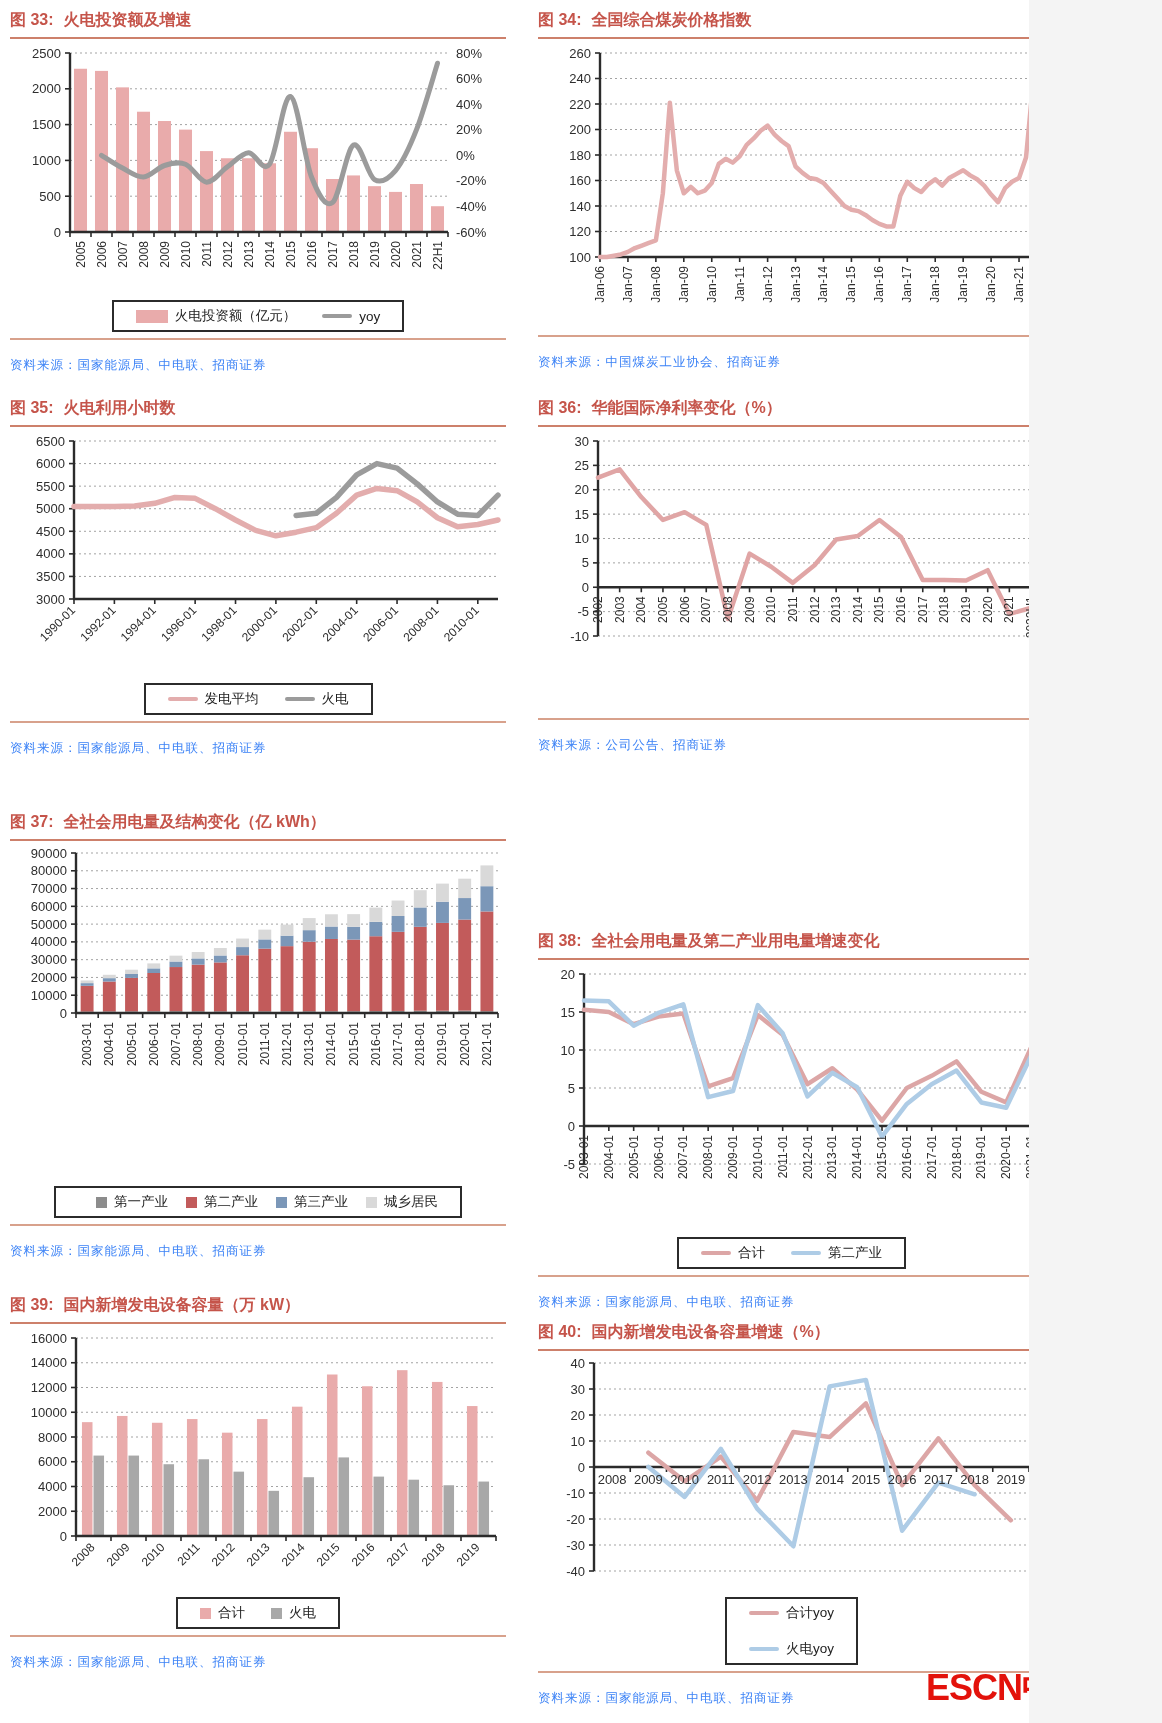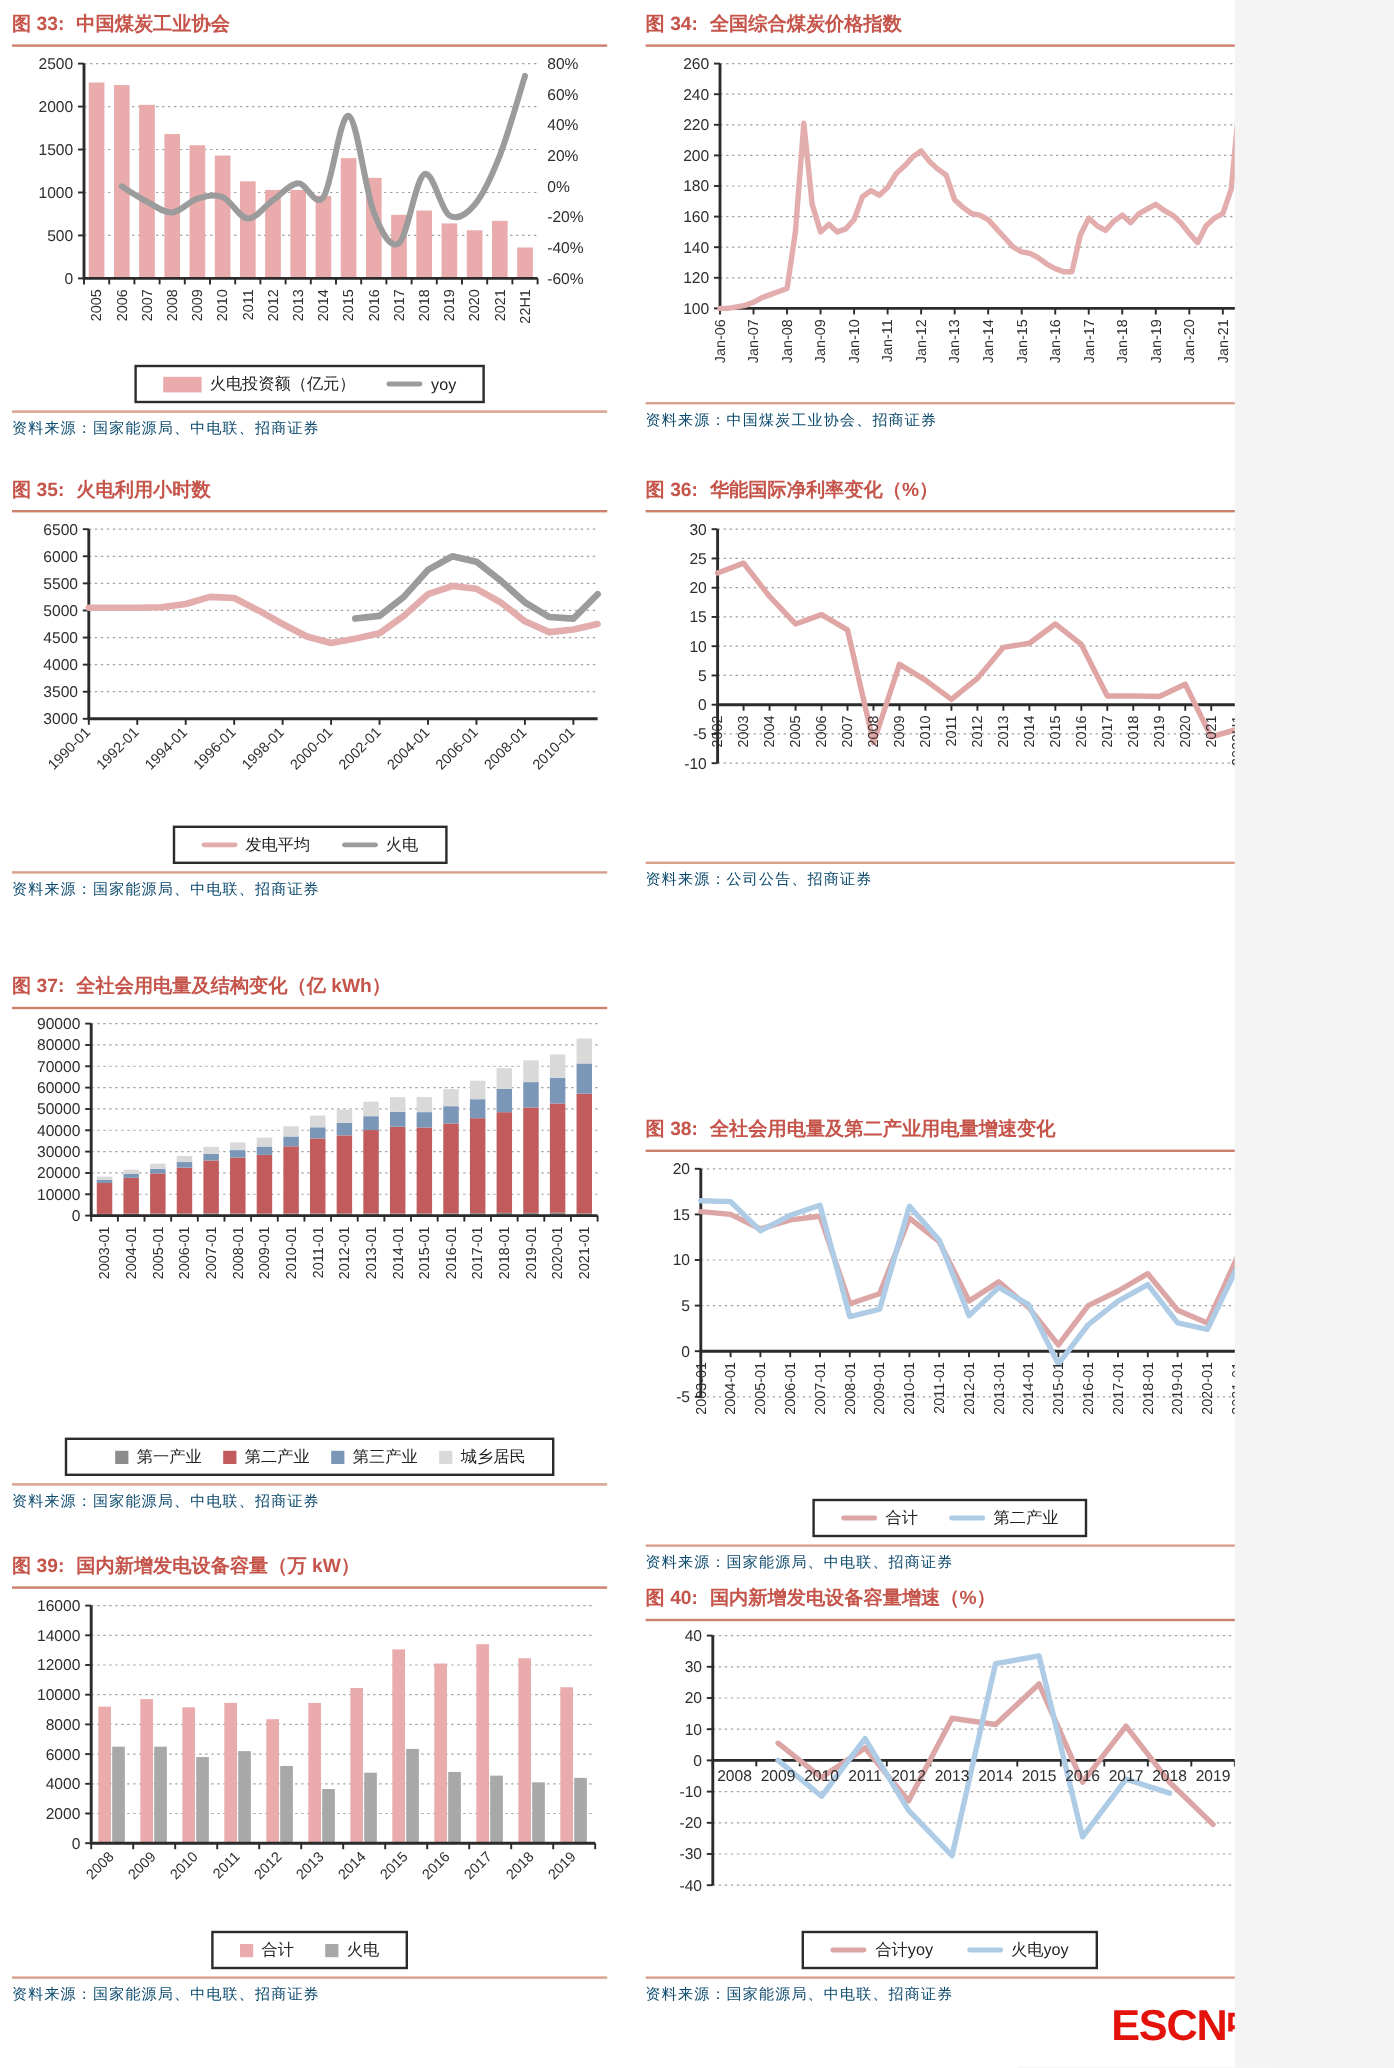--- a/index.html
+++ b/index.html
@@ -16,32 +16,32 @@
   .axis{stroke:#2b2b2b;stroke-width:2.4;}
   .tick{stroke:#2b2b2b;stroke-width:1.6;}
   .legend-row{margin-top:auto;margin-bottom:6px;display:flex;justify-content:center;text-align:center;}
   .legend-row:empty{display:none;}
   .legend-box{display:inline-flex;align-items:center;gap:26px;border:2px solid #2b2b2b;padding:5px 22px;background:#fff;}
   .leg-item{display:flex;align-items:center;gap:7px;font-size:13.5px;color:#222;}
   .sw-line{width:30px;height:4px;border-radius:2px;display:inline-block;}
   .sw-bar{width:32px;height:13px;display:inline-block;}
   .sw-sq{width:11px;height:11px;display:inline-block;}
   .src-sep{border-top:2px solid #d8a18c;width:100%;}
-  .src{font-size:12.5px;color:#0c4a6e;letter-spacing:1px;padding-top:5px;}
+  .src{font-size:12.5px;color:#3b82f6;letter-spacing:1px;padding-top:17px;}
   .logo{position:absolute;left:905px;top:1664px;width:257px;text-align:right;font-size:36px;font-weight:900;color:#e3120b;letter-spacing:-1px;z-index:5;}
 </style>
 </head>
 <body>
 
 <div class="page">
 
   <section class="fig" style="left:10px;top:10px;width:496px;height:356px;">
     <div class="fig-head">
       <span class="fig-no">图 33:</span>
-      <span class="fig-title">中国煤炭工业协会</span>
+      <span class="fig-title">火电投资额及增速</span>
     </div>
     <svg class="chart" id="chart0" width="496" height="255">
         <line x1="55" y1="187" x2="60" y2="187" class="tick"></line>
         <text x="51" y="191.5" class="yl" text-anchor="end">0</text>
         <line x1="60" y1="151.2" x2="438" y2="151.2" class="grid"></line>
         <line x1="55" y1="151.2" x2="60" y2="151.2" class="tick"></line>
         <text x="51" y="155.7" class="yl" text-anchor="end">500</text>
         <line x1="60" y1="115.39999999999999" x2="438" y2="115.39999999999999" class="grid"></line>
         <line x1="55" y1="115.39999999999999" x2="60" y2="115.39999999999999" class="tick"></line>
         <text x="51" y="119.89999999999999" class="yl" text-anchor="end">1000</text>
@@ -780,21 +780,21 @@
         <text x="219.125" y="127" class="x0" text-anchor="middle">2012</text>
         <text x="255.375" y="127" class="x0" text-anchor="middle">2013</text>
         <text x="291.625" y="127" class="x0" text-anchor="middle">2014</text>
         <text x="327.875" y="127" class="x0" text-anchor="middle">2015</text>
         <text x="364.125" y="127" class="x0" text-anchor="middle">2016</text>
         <text x="400.375" y="127" class="x0" text-anchor="middle">2017</text>
         <text x="436.625" y="127" class="x0" text-anchor="middle">2018</text>
         <text x="472.875" y="127" class="x0" text-anchor="middle">2019</text>
       </svg>
     <div class="legend-row" id="legend7">
-        <div class="legend-box" style="gap: 28px;">
+        <div class="legend-box" style="gap: 18px; flex-direction: column;">
           <div class="leg-item">
             <span class="sw-line" style="background: rgb(220, 166, 166);"></span>
             <span>合计yoy</span>
           </div>
           <div class="leg-item">
             <span class="sw-line" style="background: rgb(174, 204, 230);"></span>
             <span>火电yoy</span>
           </div>
         </div>
       </div>

